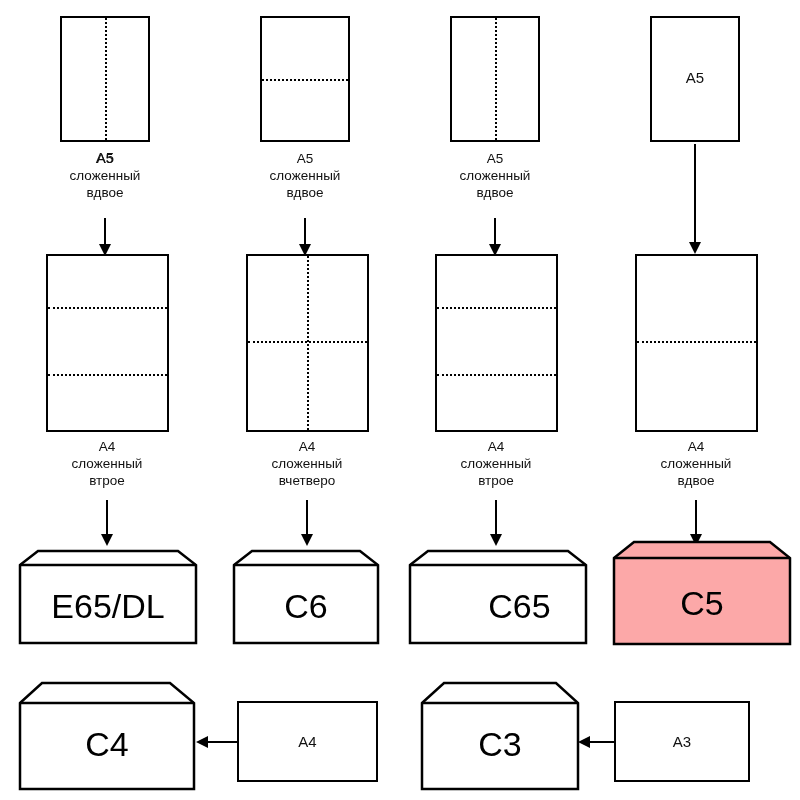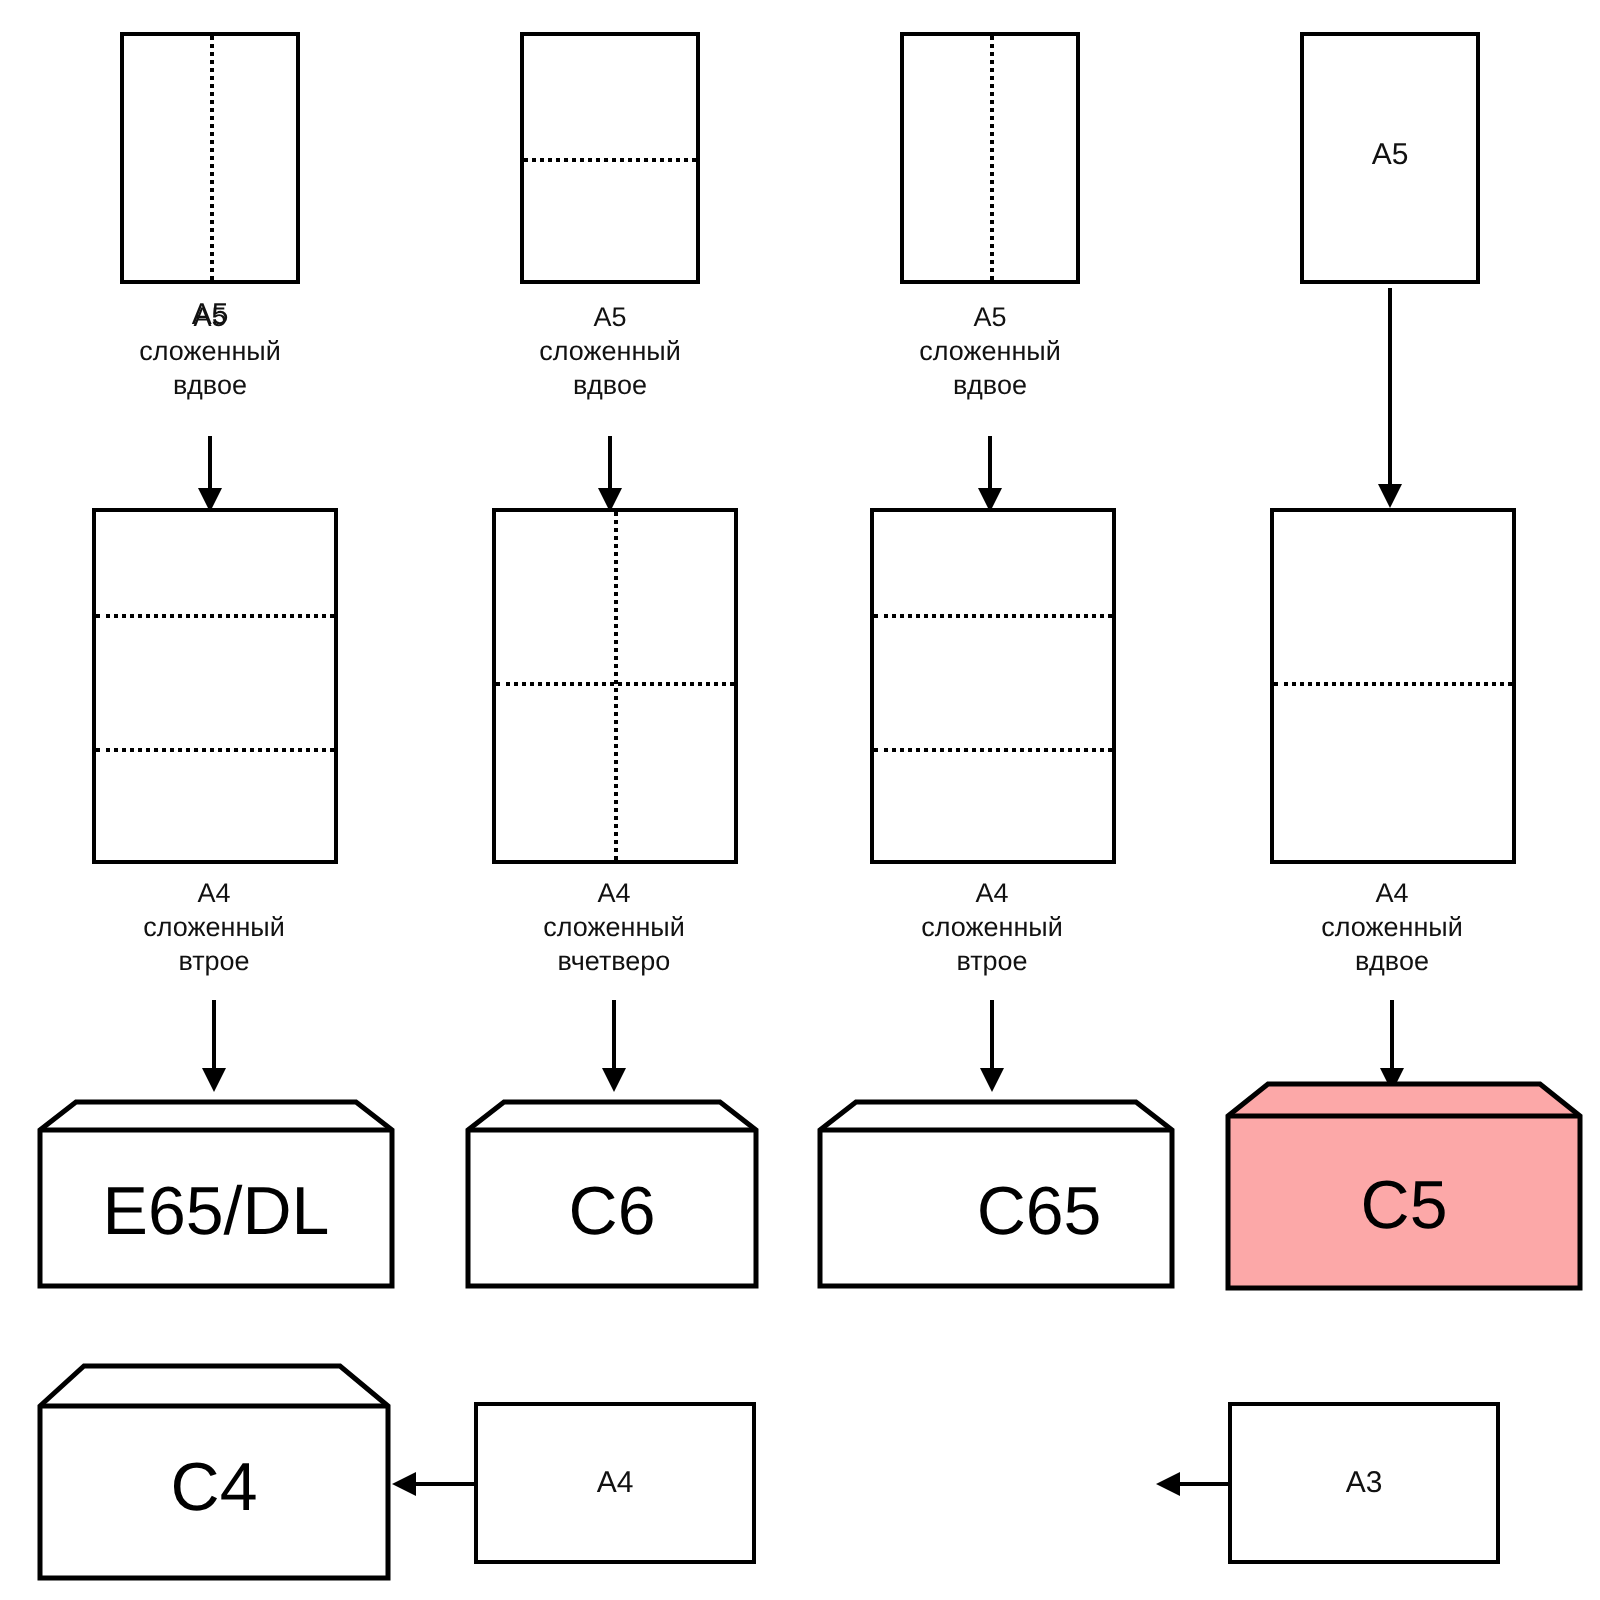--- a/index.html
+++ b/index.html
@@ -211,20 +211,27 @@
 
   <svg class="arrow-left" style="left:194px; top:733px;" width="46" height="18" viewBox="0 0 46 18">
     <line x1="44" y1="9" x2="12" y2="9" stroke="#000" stroke-width="2"></line>
     <polygon points="2,9 14,3 14,15" fill="#000"></polygon>
   </svg>
 
   <div class="paper" style="left:237px; top:701px; width:141px; height:81px;">
     <div class="paper-label" style="top:31px;">A4</div>
   </div>
 
+  <div class="envelope" style="left:420px; top:681px; width:160px; height:110px;">
+    <svg width="160" height="110" viewBox="0 0 160 110">
+      <path d="M2 22 L24 2 L136 2 L158 22 L158 108 L2 108 Z" fill="#ffffff" stroke="#000000" stroke-width="2.5" stroke-linejoin="miter"></path>
+      <path d="M2 22 L158 22" stroke="#000000" stroke-width="2.5"></path>
+    </svg>
+    <div class="env-text" style="top:46px;">C3</div>
+  </div>
 
   <svg class="arrow-left" style="left:576px; top:733px;" width="42" height="18" viewBox="0 0 42 18">
     <line x1="40" y1="9" x2="12" y2="9" stroke="#000" stroke-width="2"></line>
     <polygon points="2,9 14,3 14,15" fill="#000"></polygon>
   </svg>
 
   <div class="paper" style="left:614px; top:701px; width:136px; height:81px;">
     <div class="paper-label" style="top:31px;">A3</div>
   </div>
 

